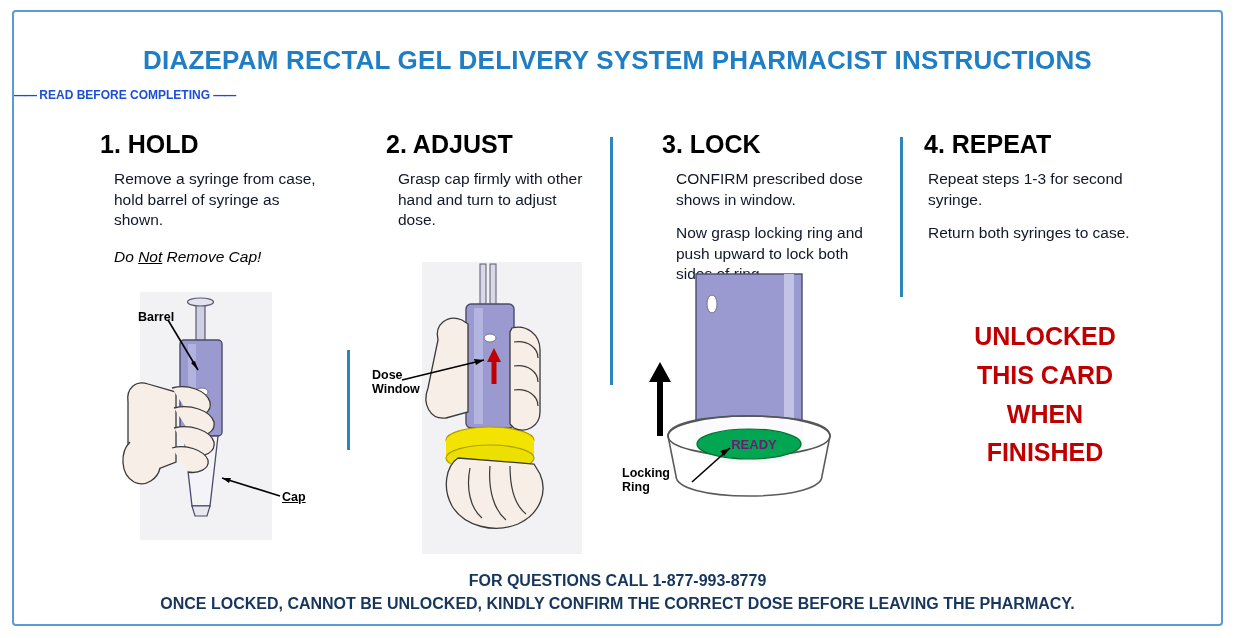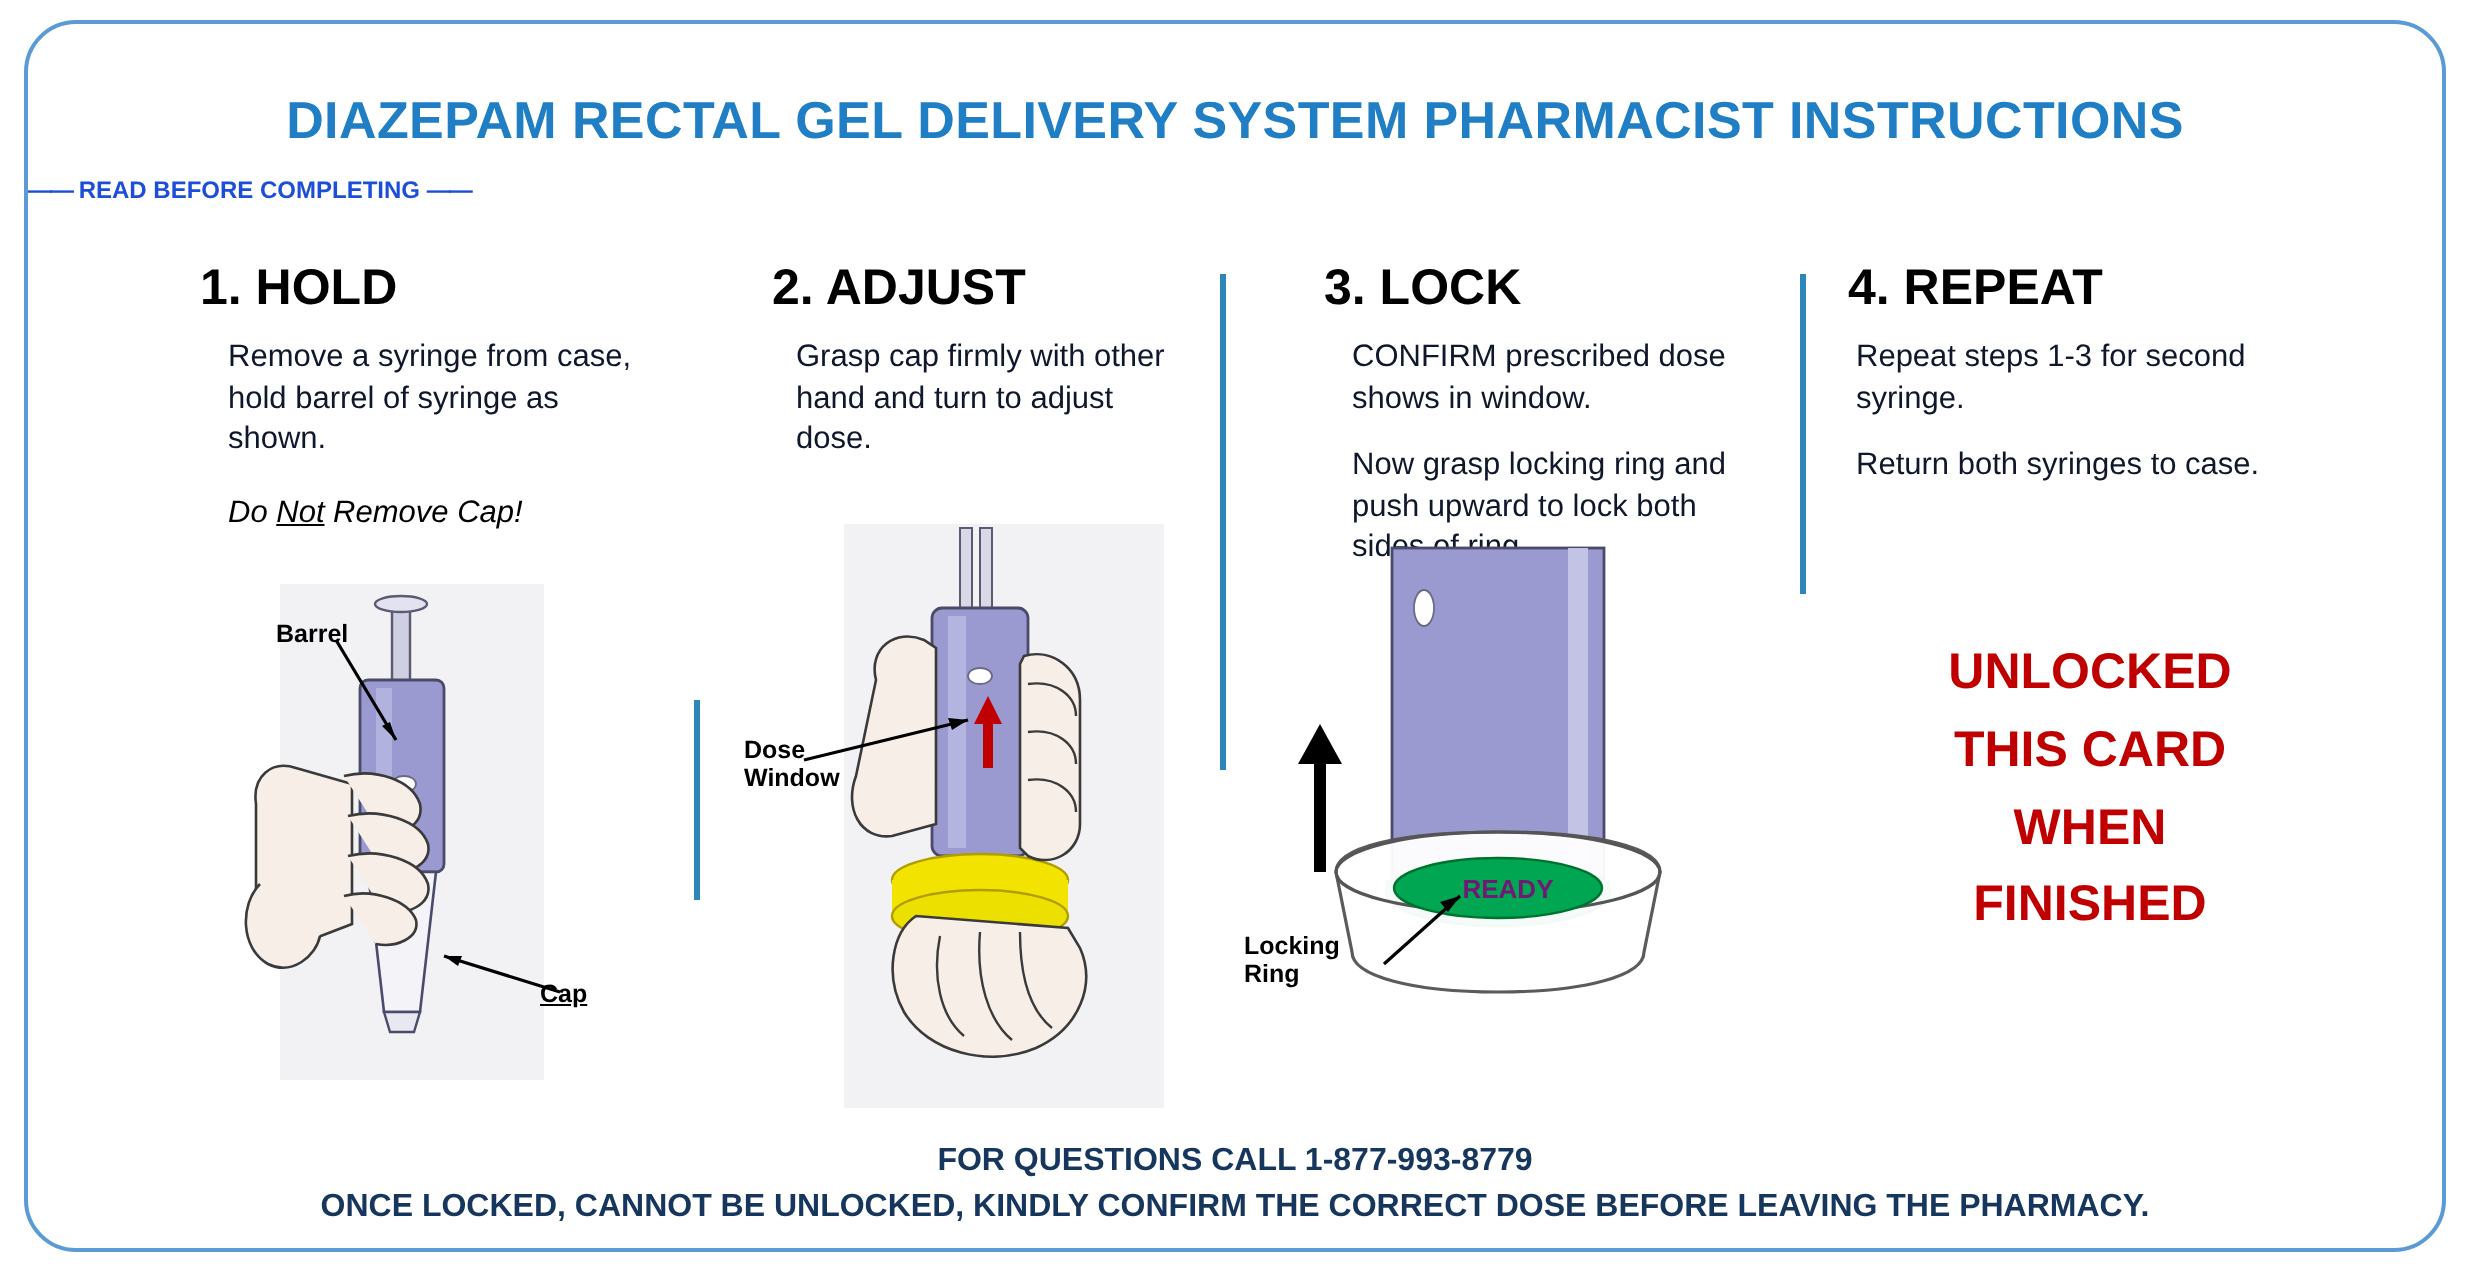--- a/index.html
+++ b/index.html
@@ -13,21 +13,21 @@
     font-family: "Liberation Sans", sans-serif;
     overflow: hidden;
   }
   .card {
     position: absolute;
     left: 12px;
     top: 10px;
     width: 1211px;
     height: 616px;
     border: 2px solid #5b9bd5;
-    border-radius: 26px;
+    border-radius: 4px;
     box-sizing: border-box;
     background: #ffffff;
   }
   .title {
     position: absolute;
     top: 33px;
     left: 0;
     width: 100%;
     text-align: center;
     color: #1f7ec4;
@@ -182,21 +182,21 @@
       <path d="M62 156 C76 152 94 158 98 168 C100 177 88 182 78 180" fill="#f7eee8" stroke="#3a3a3a" stroke-width="1.3"></path>
       <path d="M20 150 C10 160 10 182 24 190 C36 196 48 186 50 176" fill="#f7eee8" stroke="#3a3a3a" stroke-width="1.3"></path>
 
       <line x1="58" y1="28" x2="88" y2="78" stroke="#000" stroke-width="1.6"></line>
       <polygon points="88,78 81,71 85,69" fill="#000"></polygon>
 
       <line x1="170" y1="204" x2="112" y2="186" stroke="#000" stroke-width="1.6"></line>
       <polygon points="112,186 121,186 119,191" fill="#000"></polygon>
     </svg>
     <div class="cap-label" style="left:28px; top:18px;">Barrel</div>
-    <div class="cap-label" style="left:160px; top:198px;text-decoration:underline;">Cap</div>
+    <div class="cap-label" style="left:172px; top:198px;text-decoration:underline;">Cap</div>
   </div>
 
   <div class="col col-2">
     <div class="step-head">2. ADJUST</div>
     <div class="step-body">Grasp cap firmly with other hand and turn to adjust dose.</div>
   </div>
 
   <div class="illus illus-2">
     <svg width="216" height="292" viewBox="0 0 216 292">
       <rect x="28" y="0" width="160" height="292" fill="#f2f1f3"></rect>

